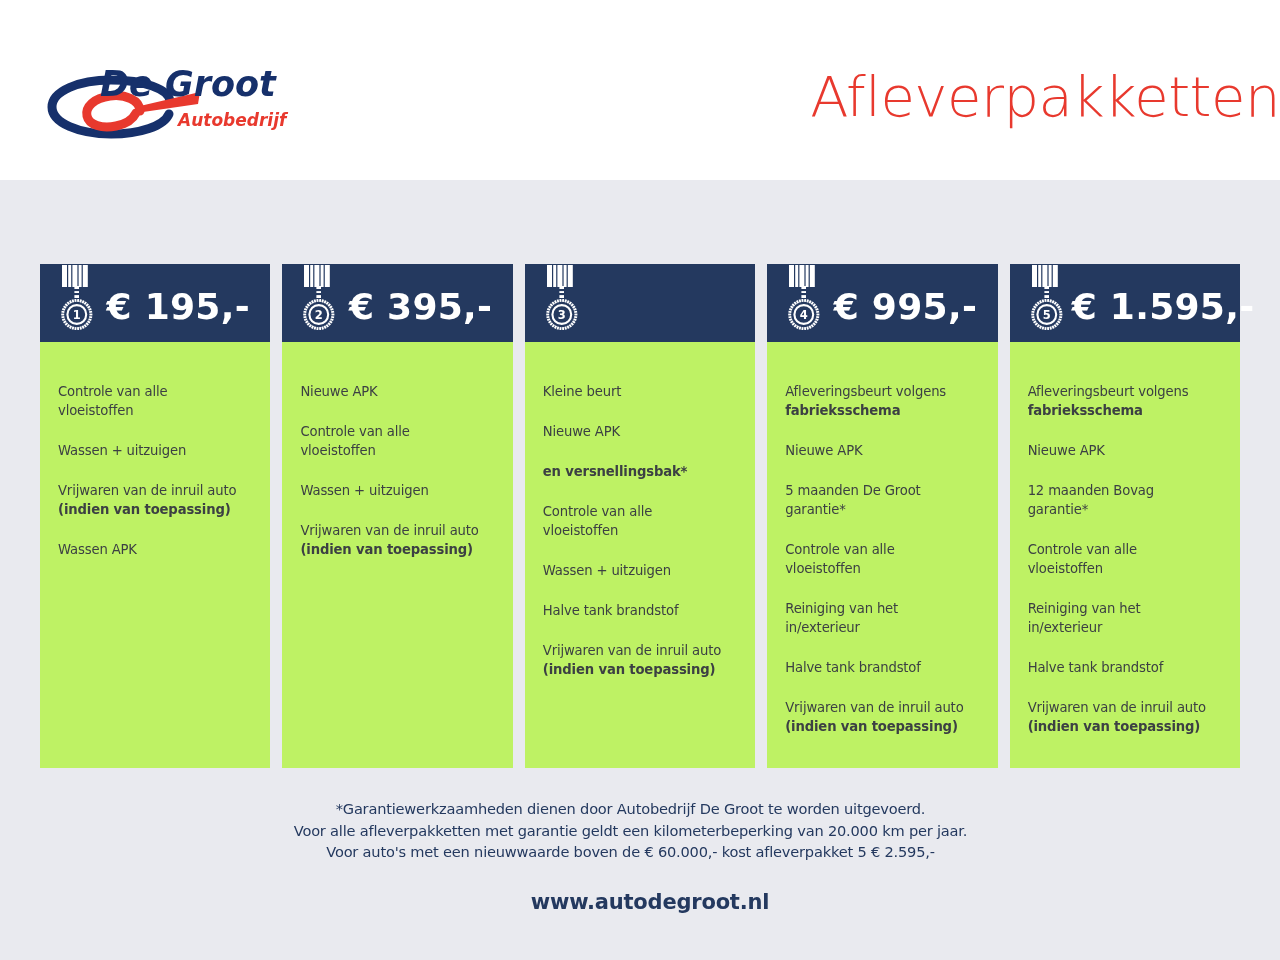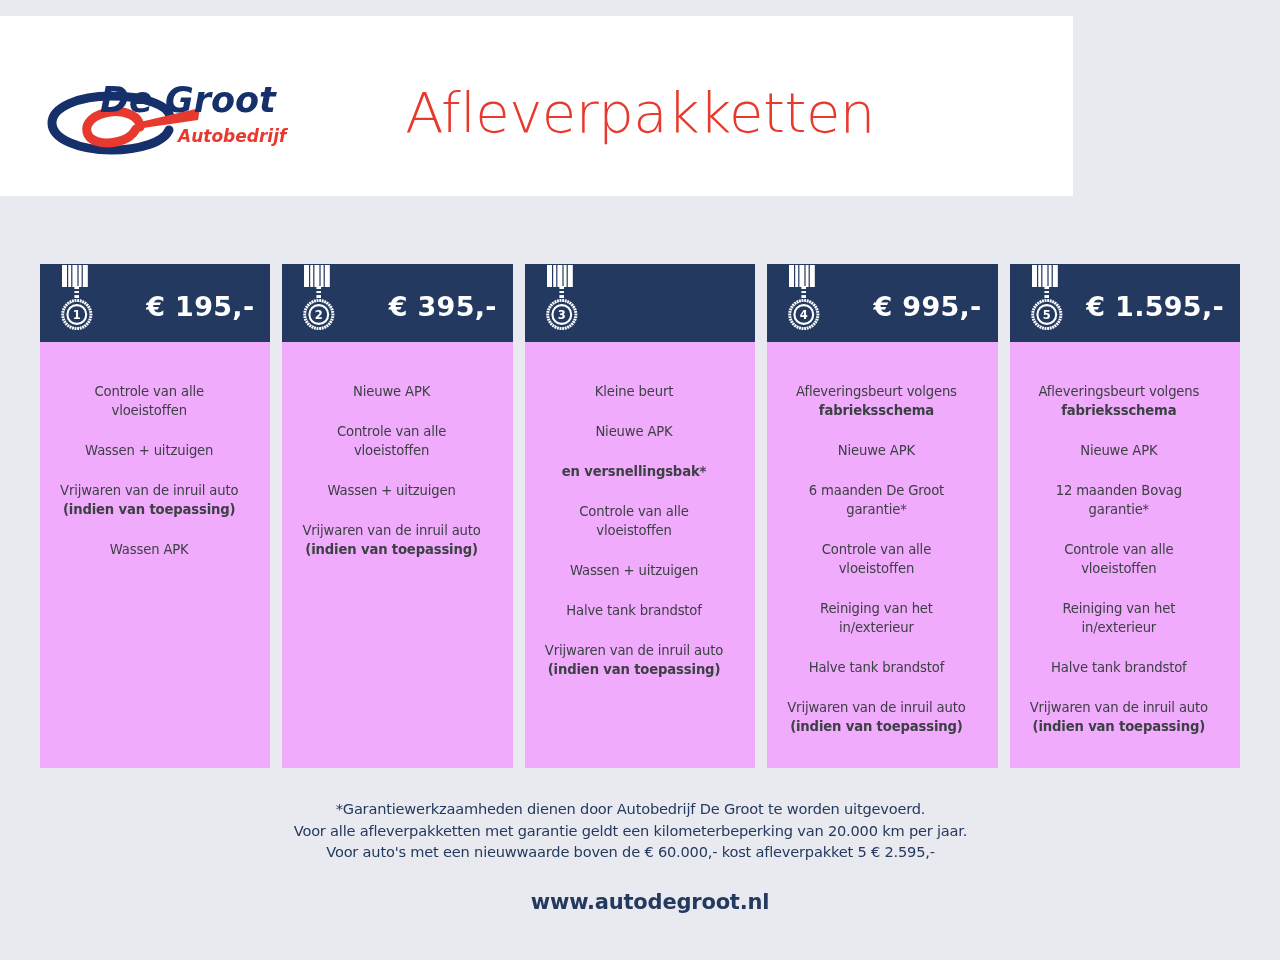--- a/index.html
+++ b/index.html
@@ -18,42 +18,42 @@
   .page {
     position: relative;
     width: 1280px;
     height: 960px;
     background: #e9eaef;
   }
 
   
   .header {
     position: absolute;
-    left: 0; top: 16px;
-    width: 1073px;
+    left: 0; top: 0;
+    width: 1280px;
     height: 180px;
     background: #ffffff;
   }
 
   .logo {
     position: absolute;
     left: 40px;
     top: 62px;
     width: 260px;
     height: 100px;
   }
 
   .logo-svg { display: block; }
 
   .page-title {
     position: absolute;
     left: 0;
     top: 64px;
     width: 1280px;
-    text-align: center;
+    text-align: right;
     font-size: 56px;
     font-weight: 300;
     letter-spacing: -0.5px;
     color: #e8392e;
     font-family: "DejaVu Sans", sans-serif;
   }
 
   
   .cards {
     position: absolute;
@@ -86,36 +86,35 @@
   .medal-icon {
     flex: 0 0 auto;
     width: 46px;
     height: 72px;
     position: relative;
     top: -2px;
   }
 
   .price {
     flex: 1 1 auto;
-    text-align: right;
+    text-align: center;
     color: #ffffff;
-    font-size: 27px;
+    font-size: 36px;
     font-weight: bold;
     letter-spacing: 0.3px;
     font-family: "DejaVu Sans", sans-serif;
     padding-left: 2px;
     padding-top: 6px;
     white-space: nowrap;
   }
 
   .card-body {
     flex: 1 1 auto;
     padding: 40px 30px 20px 18px;
-    background: #f0abfc;
-    text-align: center;
+    background: #bef264;
   }
 
   .feature {
     font-size: 13.2px;
     line-height: 19px;
     color: #3c4043;
     margin-bottom: 21px;
     font-family: "DejaVu Sans", sans-serif;
     letter-spacing: -0.15px;
   }
@@ -398,21 +397,21 @@
               <line x1="34.55" y1="44.95" x2="37.35" y2="43.86" stroke="#ffffff" stroke-width="1.9"></line>
               <line x1="35.19" y1="47.18" x2="38.13" y2="46.63" stroke="#ffffff" stroke-width="1.9"></line>
               <circle cx="22.8" cy="49.5" r="9.4" fill="none" stroke="#ffffff" stroke-width="2.1"></circle>
               <text x="22.8" y="53.8" text-anchor="middle" font-family="'DejaVu Sans',sans-serif" font-size="11.5" font-weight="bold" fill="#ffffff">4</text>
             </svg></span>
           <div class="price">€ 995,-</div>
         </div>
         <div class="card-body">
           <div class="feature"><span>Afleveringsbeurt volgens</span><span class="sub">fabrieksschema</span></div>
           <div class="feature"><span>Nieuwe APK</span></div>
-          <div class="feature"><span>6 maanden De Groot garantie*</span></div>
+          <div class="feature"><span>5 maanden De Groot garantie*</span></div>
           <div class="feature"><span>Controle van alle vloeistoffen</span></div>
           <div class="feature"><span>Reiniging van het in/exterieur</span></div>
           <div class="feature"><span>Halve tank brandstof</span></div>
           <div class="feature"><span>Vrijwaren van de inruil auto</span><span class="sub">(indien van toepassing)</span></div>
         </div>
       </div>
       <div class="card">
         <div class="card-header">
           <span class="medal-icon"><svg width="46" height="72" viewBox="0 0 46 72">
               <rect x="8" y="0" width="5" height="22" fill="#ffffff"></rect>

